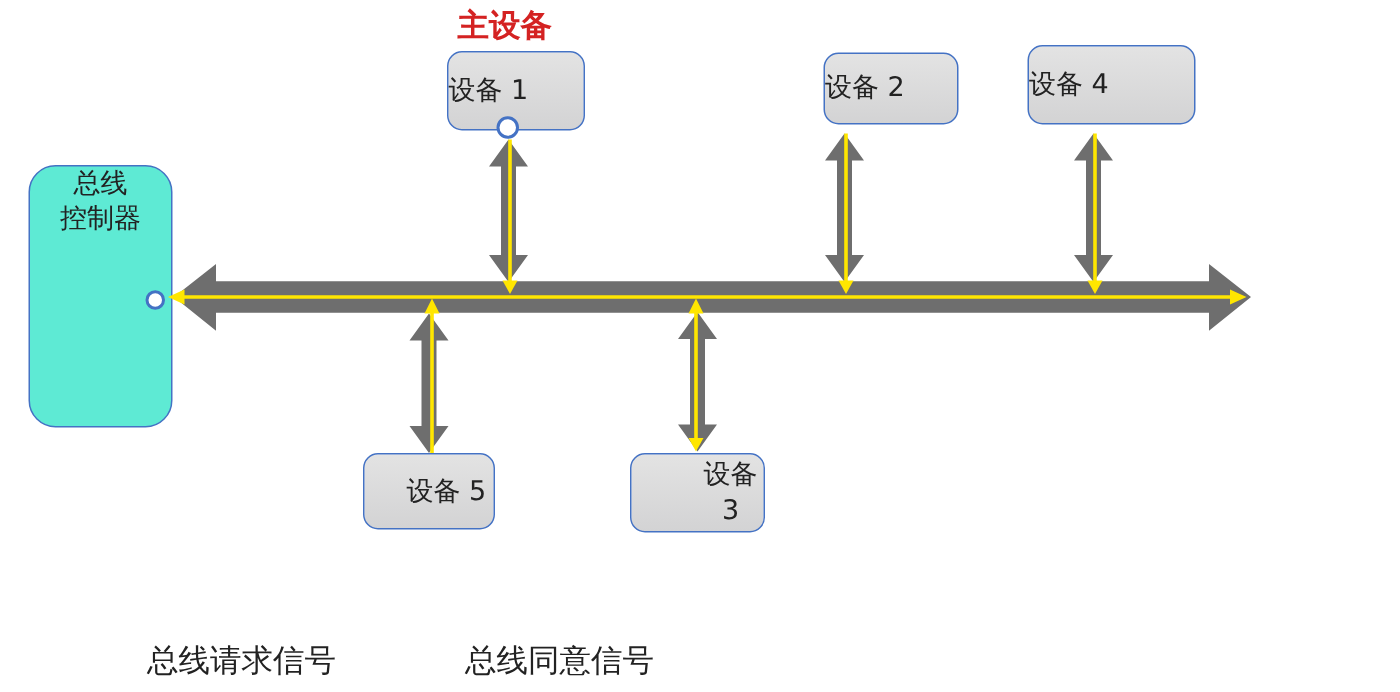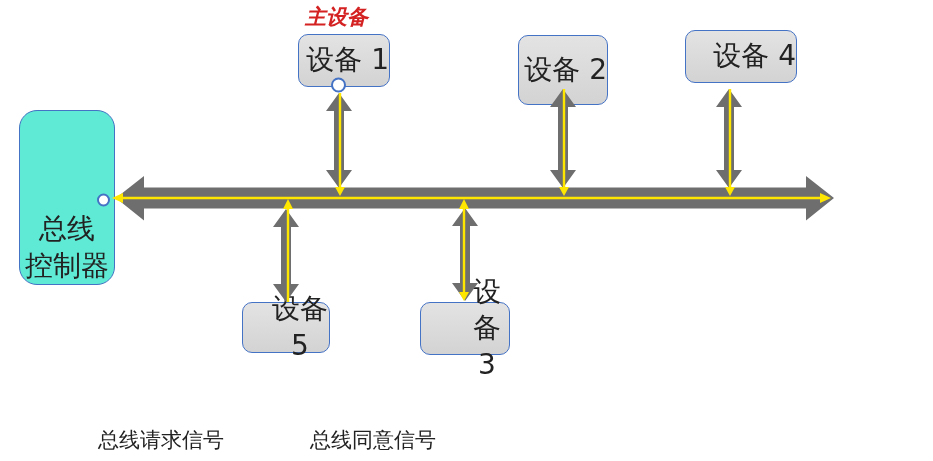--- a/index.html
+++ b/index.html
@@ -17,47 +17,47 @@
     font-family:"DejaVu Sans","Liberation Sans",sans-serif;color:var(--text-black);
   }
   .layer{position:absolute;left:0;top:0;pointer-events:none;}
   .gray-arrow{fill:var(--bus-gray);stroke:none;}
   .ysig{stroke:var(--signal-yellow);stroke-width:2.4;fill:none;}
   .yhead{fill:var(--signal-yellow);stroke:none;}
   .port{fill:#ffffff;stroke:var(--box-border);stroke-width:2;}
   .box{
     position:absolute;box-sizing:border-box;
     border:1.6px solid var(--box-border);
-    display:flex;align-items:center;justify-content:flex-end;
-    font-size:28px;line-height:1.3;text-align:center;
+    display:flex;align-items:center;justify-content:flex-start;
+    font-size:18px;line-height:1.3;text-align:center;
   }
   .devbox{
     background:linear-gradient(180deg,var(--box-fill-top),var(--box-fill-bottom));
     border-radius:10px;
   }
   .ctrlbox{background:#5eead4;border-radius:18px;flex-direction:column;}
   .ctrlbox span{display:block;}
-  .red-label{position:absolute;color:var(--label-red);font-weight:700;font-size:21px;white-space:nowrap;font-style:italic;}
+  .red-label{position:absolute;color:var(--label-red);font-weight:700;font-size:21px;white-space:nowrap;}
   .legend-label{position:absolute;color:var(--text-black);font-size:21px;white-space:nowrap;}
 </style>
 </head>
 <body>
 
 <div class="stage">
 
   <div class="box ctrlbox" style="left:19px;top:110px;width:96px;height:175px;">
     <span>总线</span>
     <span>控制器</span>
   </div>
 
   <div class="box devbox" style="left:298px;top:34px;width:92px;height:53px;">
     <span>设备 1</span>
   </div>
 
-  <div class="box devbox" style="left:518px;top:35px;width:90px;height:70px;">
+  <div class="box devbox" style="left:549px;top:35px;width:90px;height:48px;">
     <span>设备 2</span>
   </div>
 
   <div class="box devbox" style="left:685px;top:30px;width:112px;height:53px;">
     <span>设备 4</span>
   </div>
 
   <div class="box devbox" style="left:242px;top:302px;width:88px;height:51px;padding-left:28px;">
     <span>设备 5</span>
   </div>

